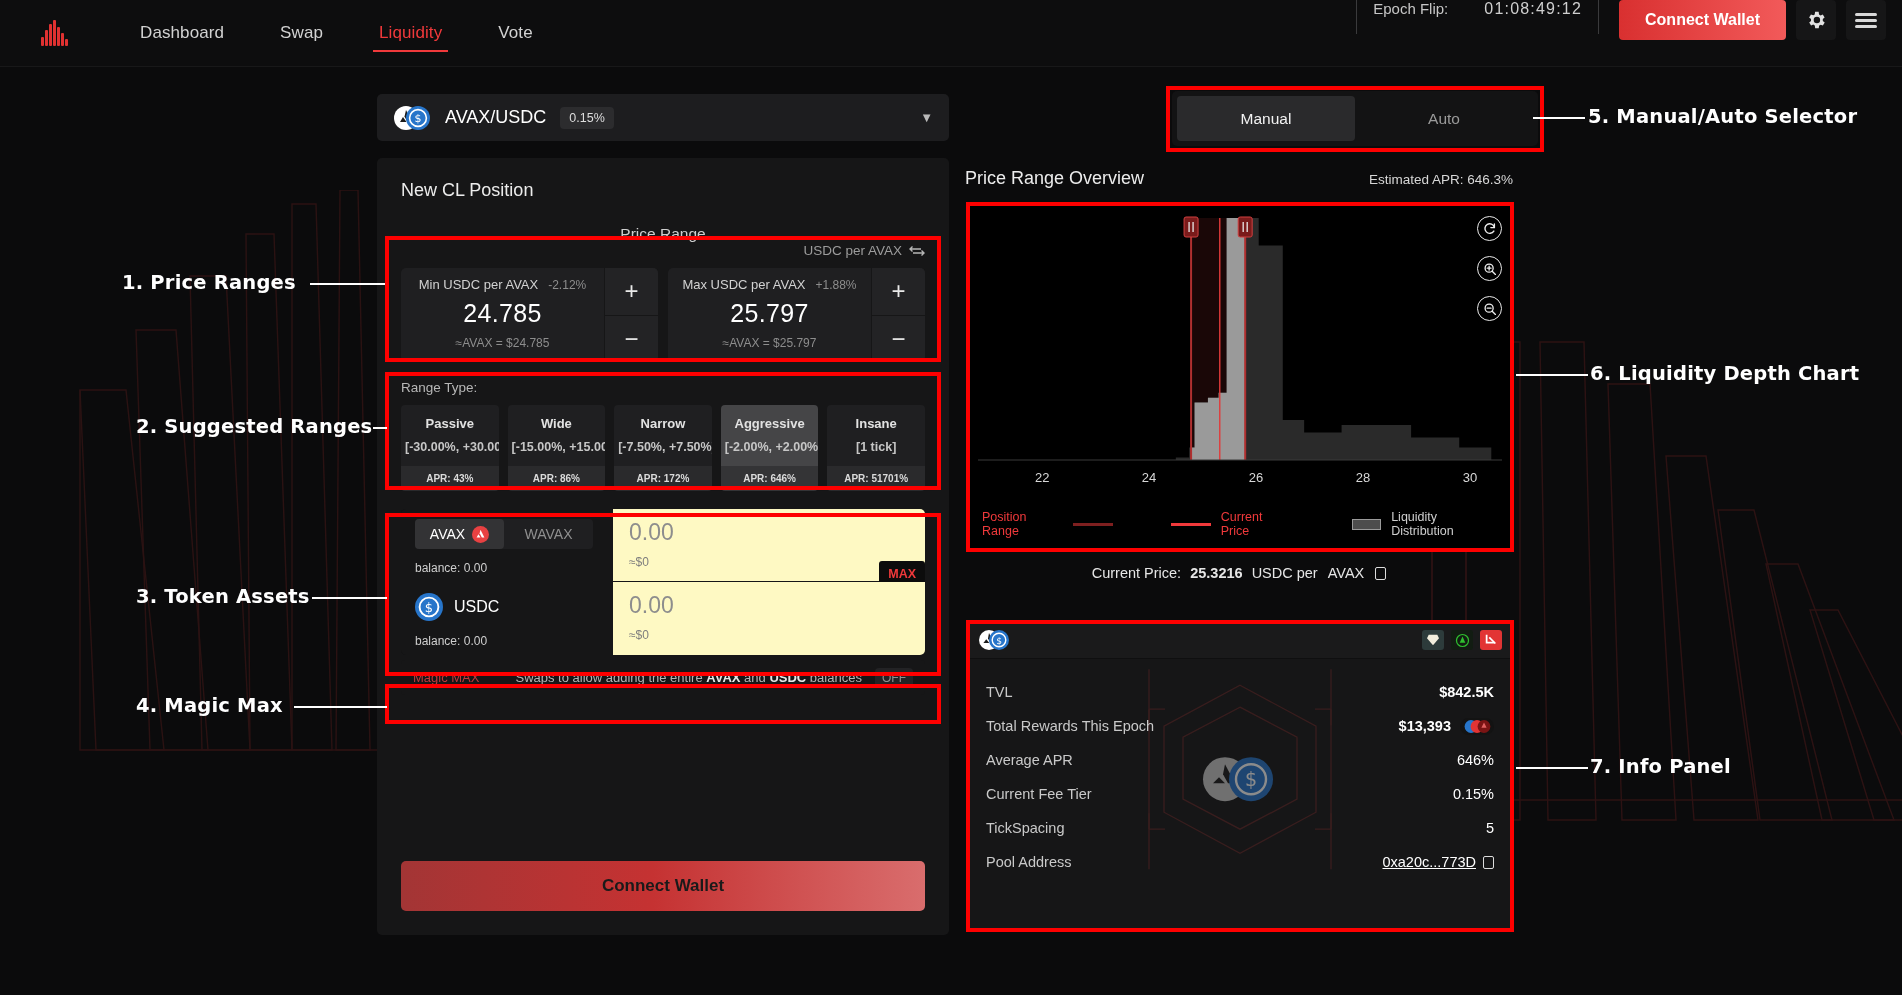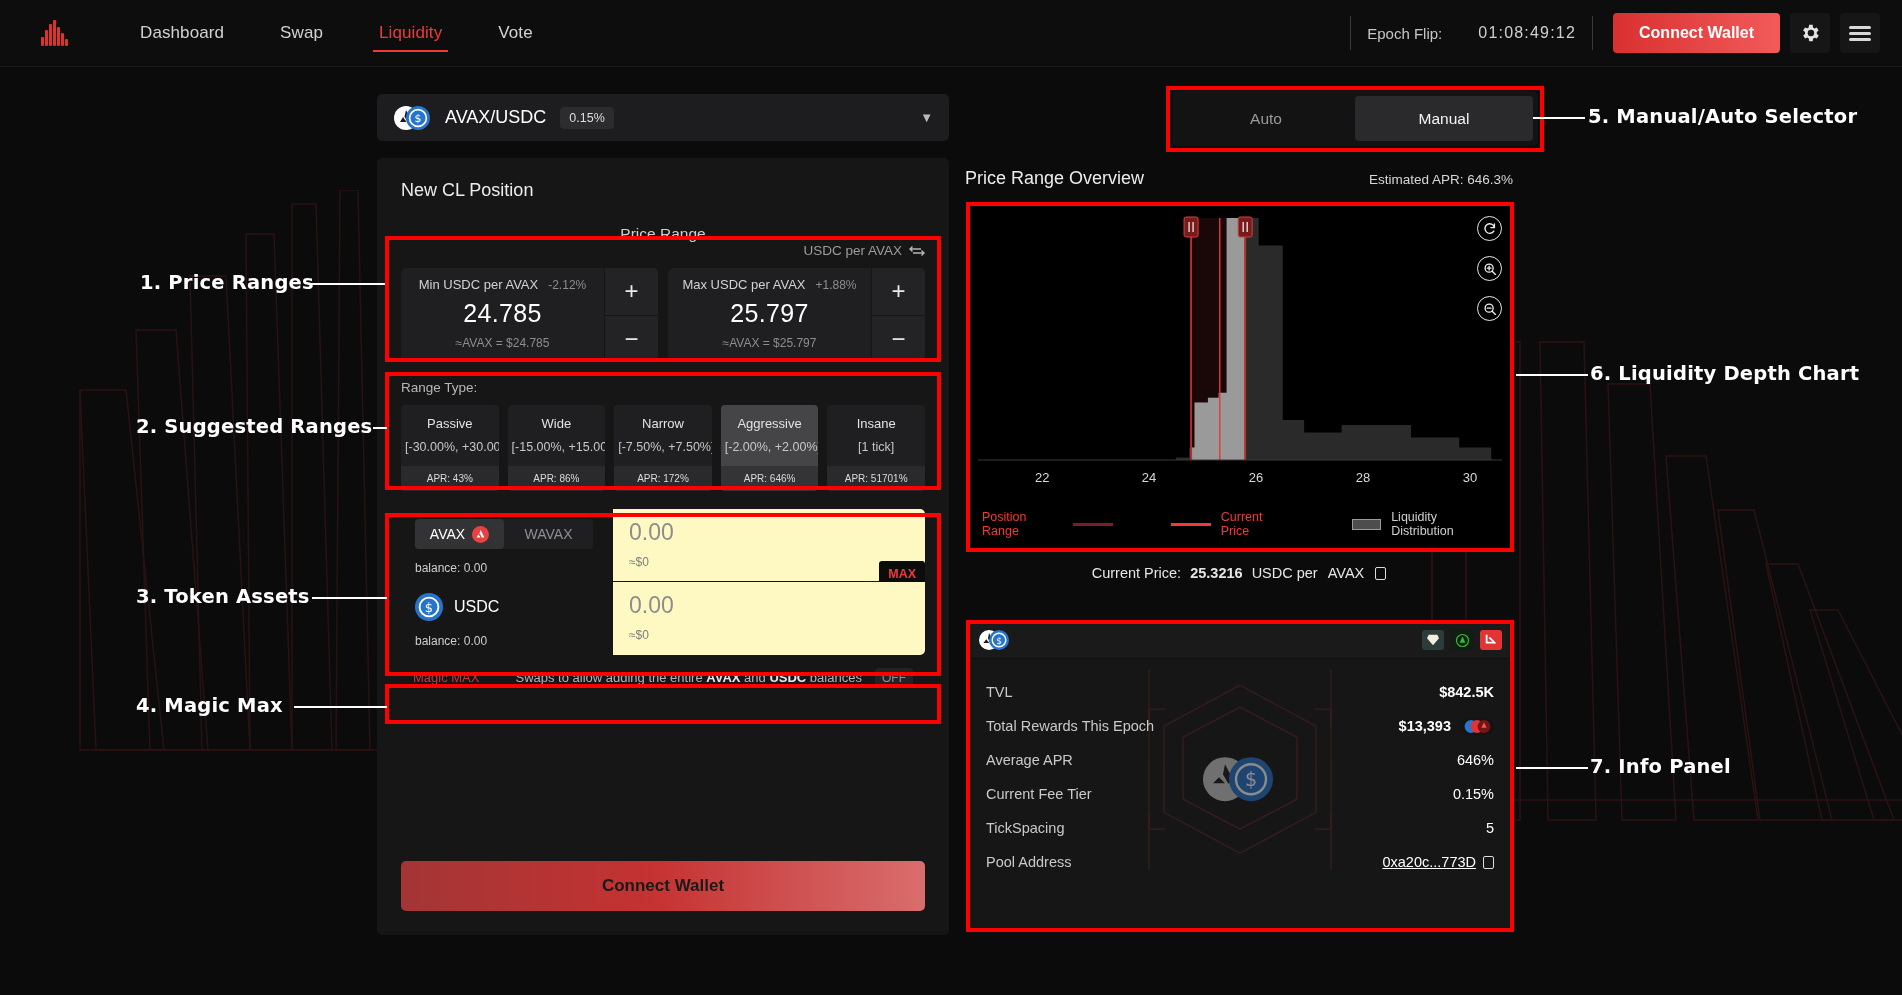--- a/index.html
+++ b/index.html
@@ -27,21 +27,21 @@
   .nav { display: flex; align-items: center; gap: 0; margin-left: 44px; height: 100%; }
   .nav-item {
     position: relative; font-size: 17px; color: #d2d2d2; padding: 0 28px;
     height: 100%; display: flex; align-items: center; cursor: pointer; letter-spacing: .1px;
   }
   .nav-item.active { color: #f0393b; }
   .nav-item.active::after {
     content: ""; position: absolute; left: 22px; right: 22px; bottom: 14px;
     height: 2px; background: #f0393b;
   }
-  .top-right { margin-left: auto; display: flex; align-items: center; height: 100%; padding-right: 22px; }
+  .top-right { margin-left: auto; display: flex; align-items: flex-start; height: 100%; padding-right: 16px; }
   .vdiv { width: 1px; height: 34px; background: #3a3a3c; margin: 0 16px; }
   .epoch-label { font-size: 15px; color: #c6c6c6; }
   .epoch-time { font-size: 16px; color: #cfcfcf; letter-spacing: 1.2px; margin-left: 36px;
                 font-family: "Liberation Sans", sans-serif; }
   .btn-wallet-top {
     margin-left: 4px; height: 40px; padding: 0 26px; border: none; border-radius: 4px;
     background: linear-gradient(90deg,#d93030 0%, #f25a5a 100%);
     color: #fff; font-size: 16px; font-weight: bold; cursor: pointer;
   }
   .icon-btn {
@@ -91,21 +91,21 @@
   .pr-head .pct { color: #8d8d8d; font-size: 12px; margin-left: 10px; }
   .pr-val { font-size: 25px; color: #fff; margin-top: 7px; letter-spacing: .3px; }
   .pr-sub { font-size: 12px; color: #8d8d8d; margin-top: 8px; }
   .pr-steps { width: 54px; display: flex; flex-direction: column; border-left: 1px solid #161617; }
   .pr-step { flex: 1; display: flex; align-items: center; justify-content: center; color: #e9e9e9;
              font-size: 24px; cursor: pointer; background: #232325; }
   .pr-step + .pr-step { border-top: 1px solid #161617; }
 
   .range-type-label { font-size: 13.5px; color: #b7b7b7; padding: 18px 24px 0 24px; }
 
-  .rt-grid { display: flex; gap: 9px; padding: 10px 24px 0 24px; }
+  .rt-grid { display: flex; gap: 9px; padding: 10px 24px 0 24px; font-weight: bold; }
   .rt-card { flex: 1; border-radius: 4px; overflow: hidden; cursor: pointer; }
   .rt-top { background: #1f1f21; padding: 11px 4px 12px; text-align: center; }
   .rt-card.sel .rt-top { background: #454547; }
   .rt-name { font-size: 13px; color: #e2e2e2; }
   .rt-range { font-size: 12.5px; color: #c6c6c6; margin-top: 9px; white-space: nowrap; }
   .rt-apr { background: #2a2a2c; text-align: center; font-size: 10px; color: #dadada; padding: 7px 0; }
   .rt-card.sel .rt-apr { background: #343436; }
 
   
   .tokens { margin: 18px 24px 0 24px; border-radius: 5px; overflow: hidden; background: #111112; }
@@ -273,25 +273,25 @@
       <circle cx="25" cy="13" r="12" fill="#2775ca"></circle>
       <circle cx="25" cy="13" r="8.4" fill="none" stroke="#fff" stroke-width="1.6"></circle>
       <text x="25" y="17.4" font-size="11" fill="#fff" text-anchor="middle" font-family="DejaVu Sans">$</text>
     </svg>
     <span class="pair-name">AVAX/USDC</span>
     <span class="fee-chip">0.15%</span>
     <span class="caret">▼</span>
   </div>
 
   <div class="ma-wrap">
+    <div class="ma-tab active">
+        <span>Manual</span>
+      </div>
     <div class="ma-tab">
         <span>Auto</span>
-      </div>
-    <div class="ma-tab active">
-        <span>Manual</span>
       </div>
   </div>
 
   <div class="left-card">
     <div class="card-title">New CL Position</div>
 
     <div class="row-label">
       <span class="l">Price Range</span>
       <span class="r">
         <span>USDC per AVAX</span>
@@ -588,21 +588,21 @@
   </div>
 
   <div class="abox" style="left:385px; top:236px;  width:556px; height:126px;"></div>
   <div class="abox" style="left:385px; top:372px;  width:556px; height:118px;"></div>
   <div class="abox" style="left:385px; top:513px;  width:556px; height:163px;"></div>
   <div class="abox" style="left:385px; top:684px;  width:556px; height:40px;"></div>
   <div class="abox" style="left:1166px; top:86px;  width:378px; height:66px;"></div>
   <div class="abox" style="left:966px; top:202px;  width:548px; height:350px;"></div>
   <div class="abox" style="left:966px; top:620px;  width:548px; height:312px;"></div>
 
-  <div class="alabel" style="left:140px; top:271px;">1. Price Ranges</div>
+  <div class="alabel" style="left:122px; top:271px;">1. Price Ranges</div>
   <div class="aline" style="left:310px; top:283px; width:75px;"></div>
 
   <div class="alabel" style="left:136px; top:415px;">2. Suggested Ranges</div>
   <div class="aline" style="left:373px; top:427px; width:14px;"></div>
 
   <div class="alabel" style="left:136px; top:585px;">3. Token Assets</div>
   <div class="aline" style="left:312px; top:597px; width:75px;"></div>
 
   <div class="alabel" style="left:136px; top:694px;">4. Magic Max</div>
   <div class="aline" style="left:294px; top:706px; width:93px;"></div>

